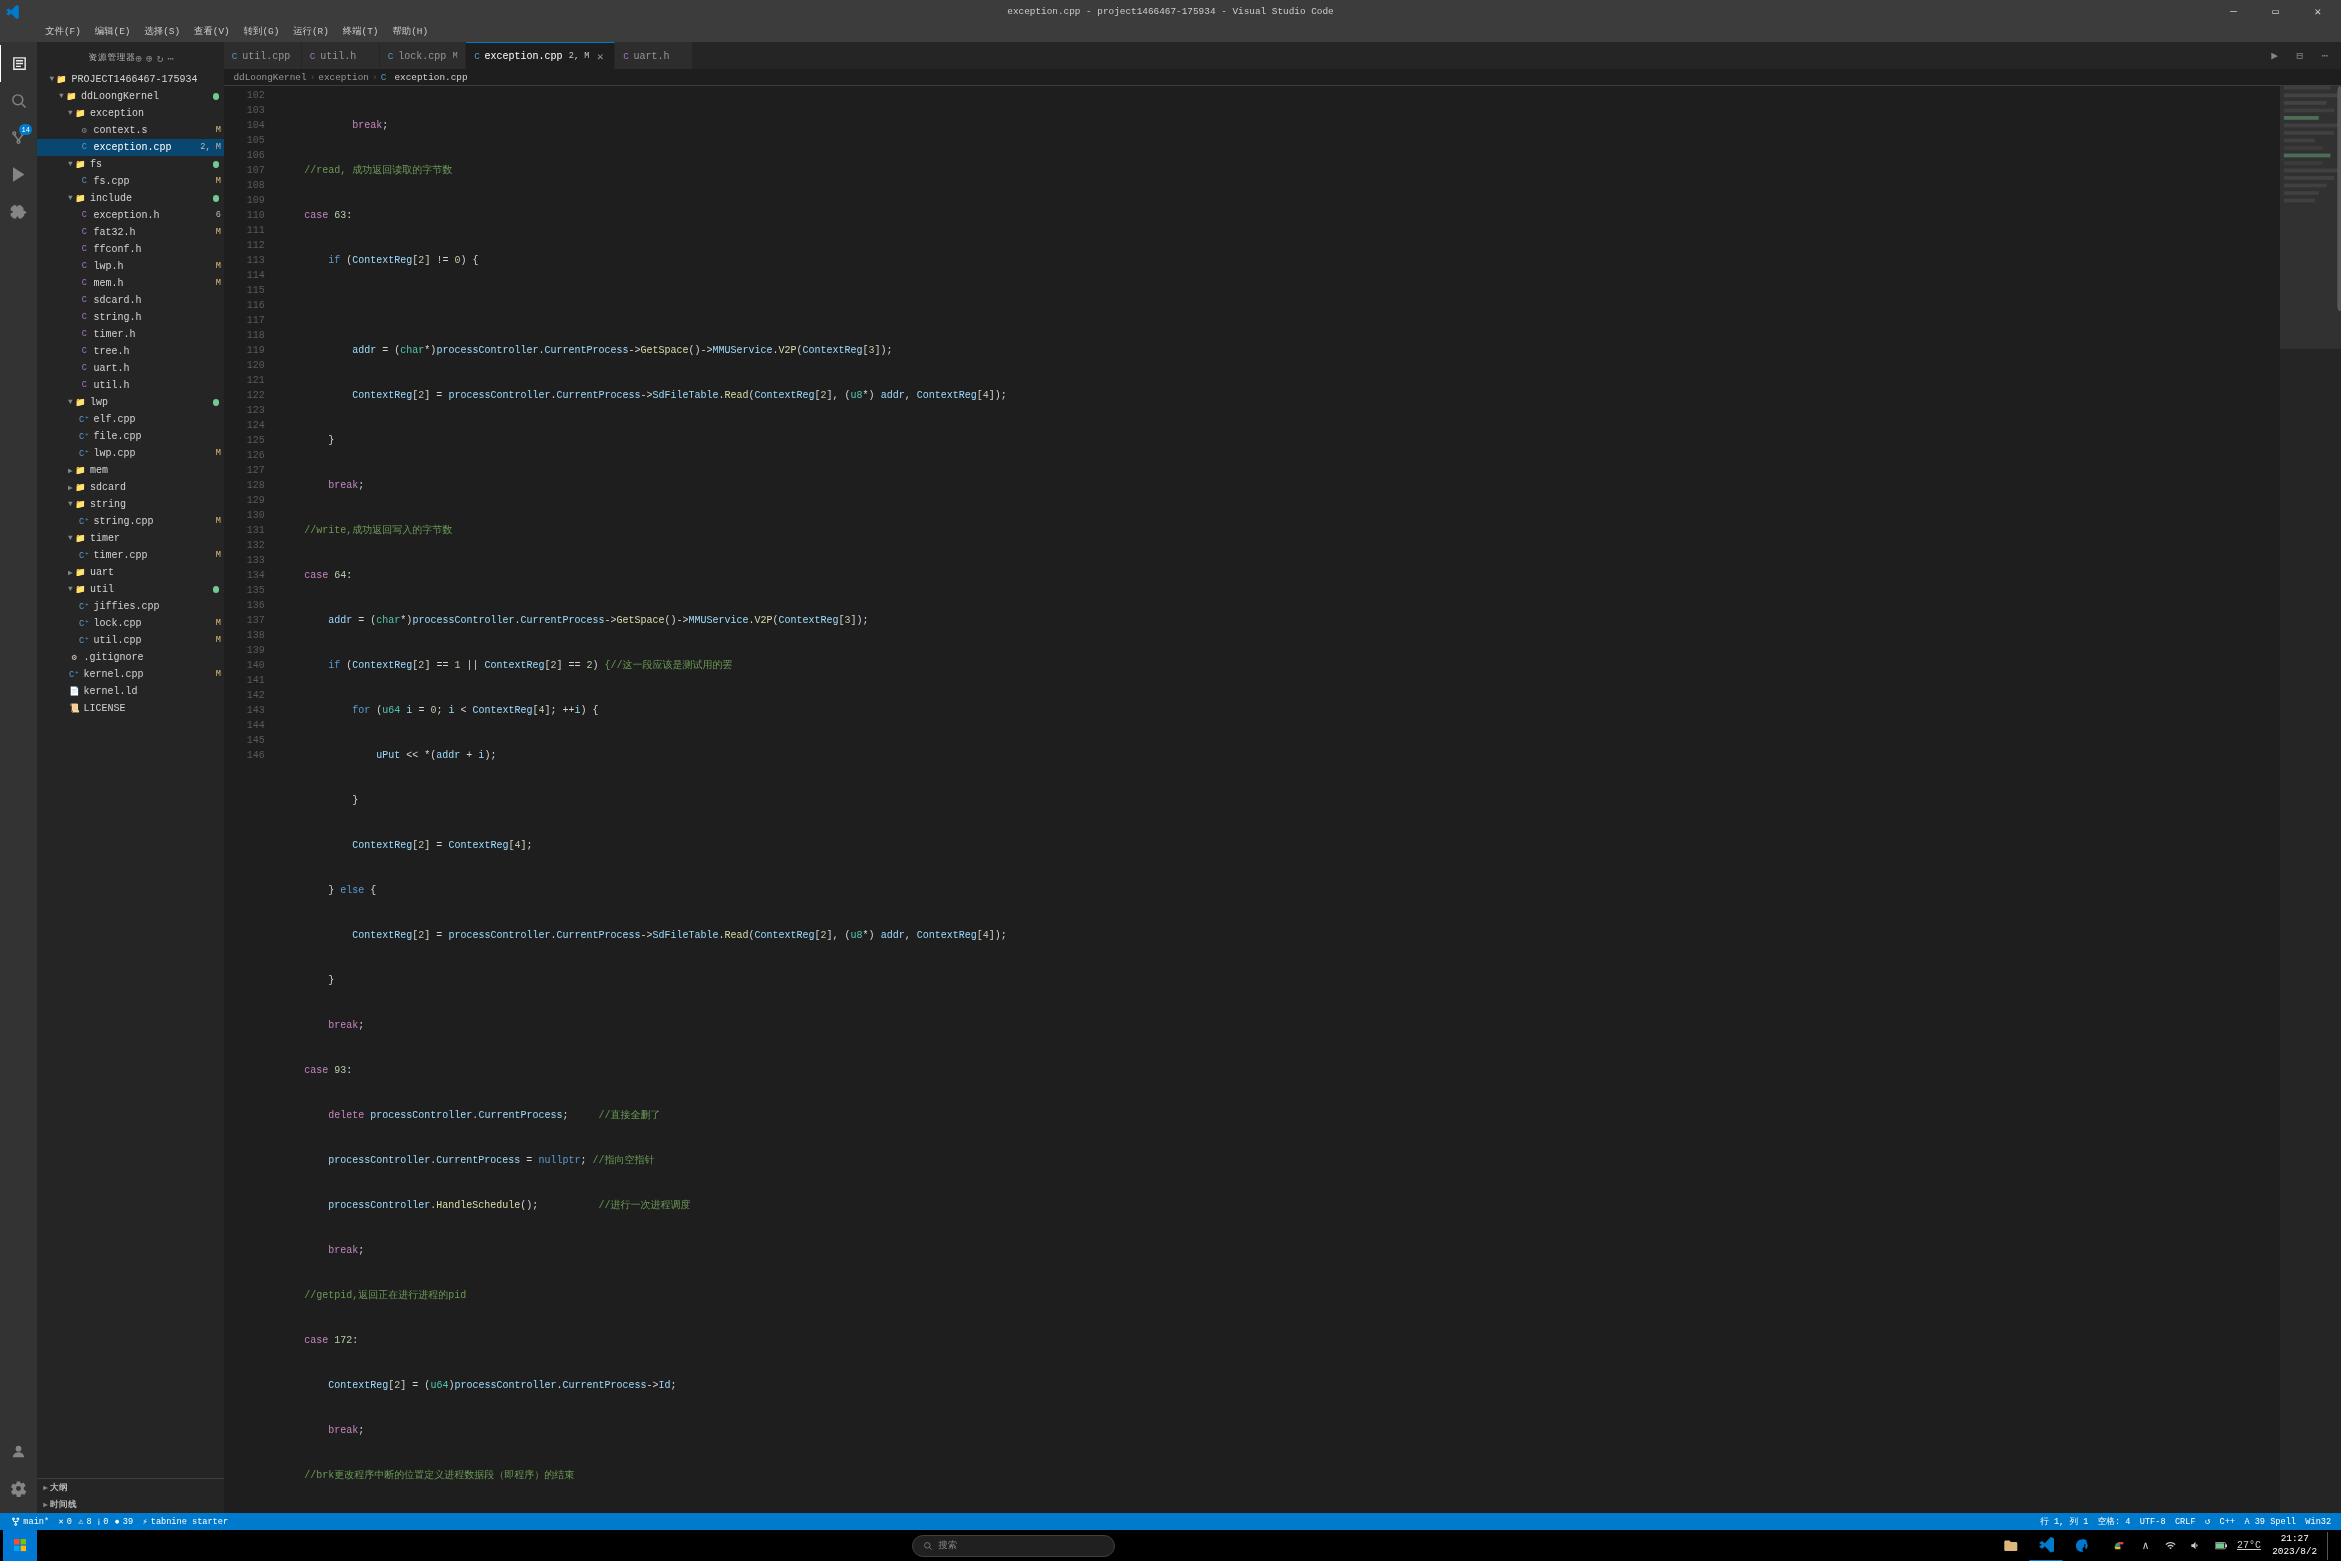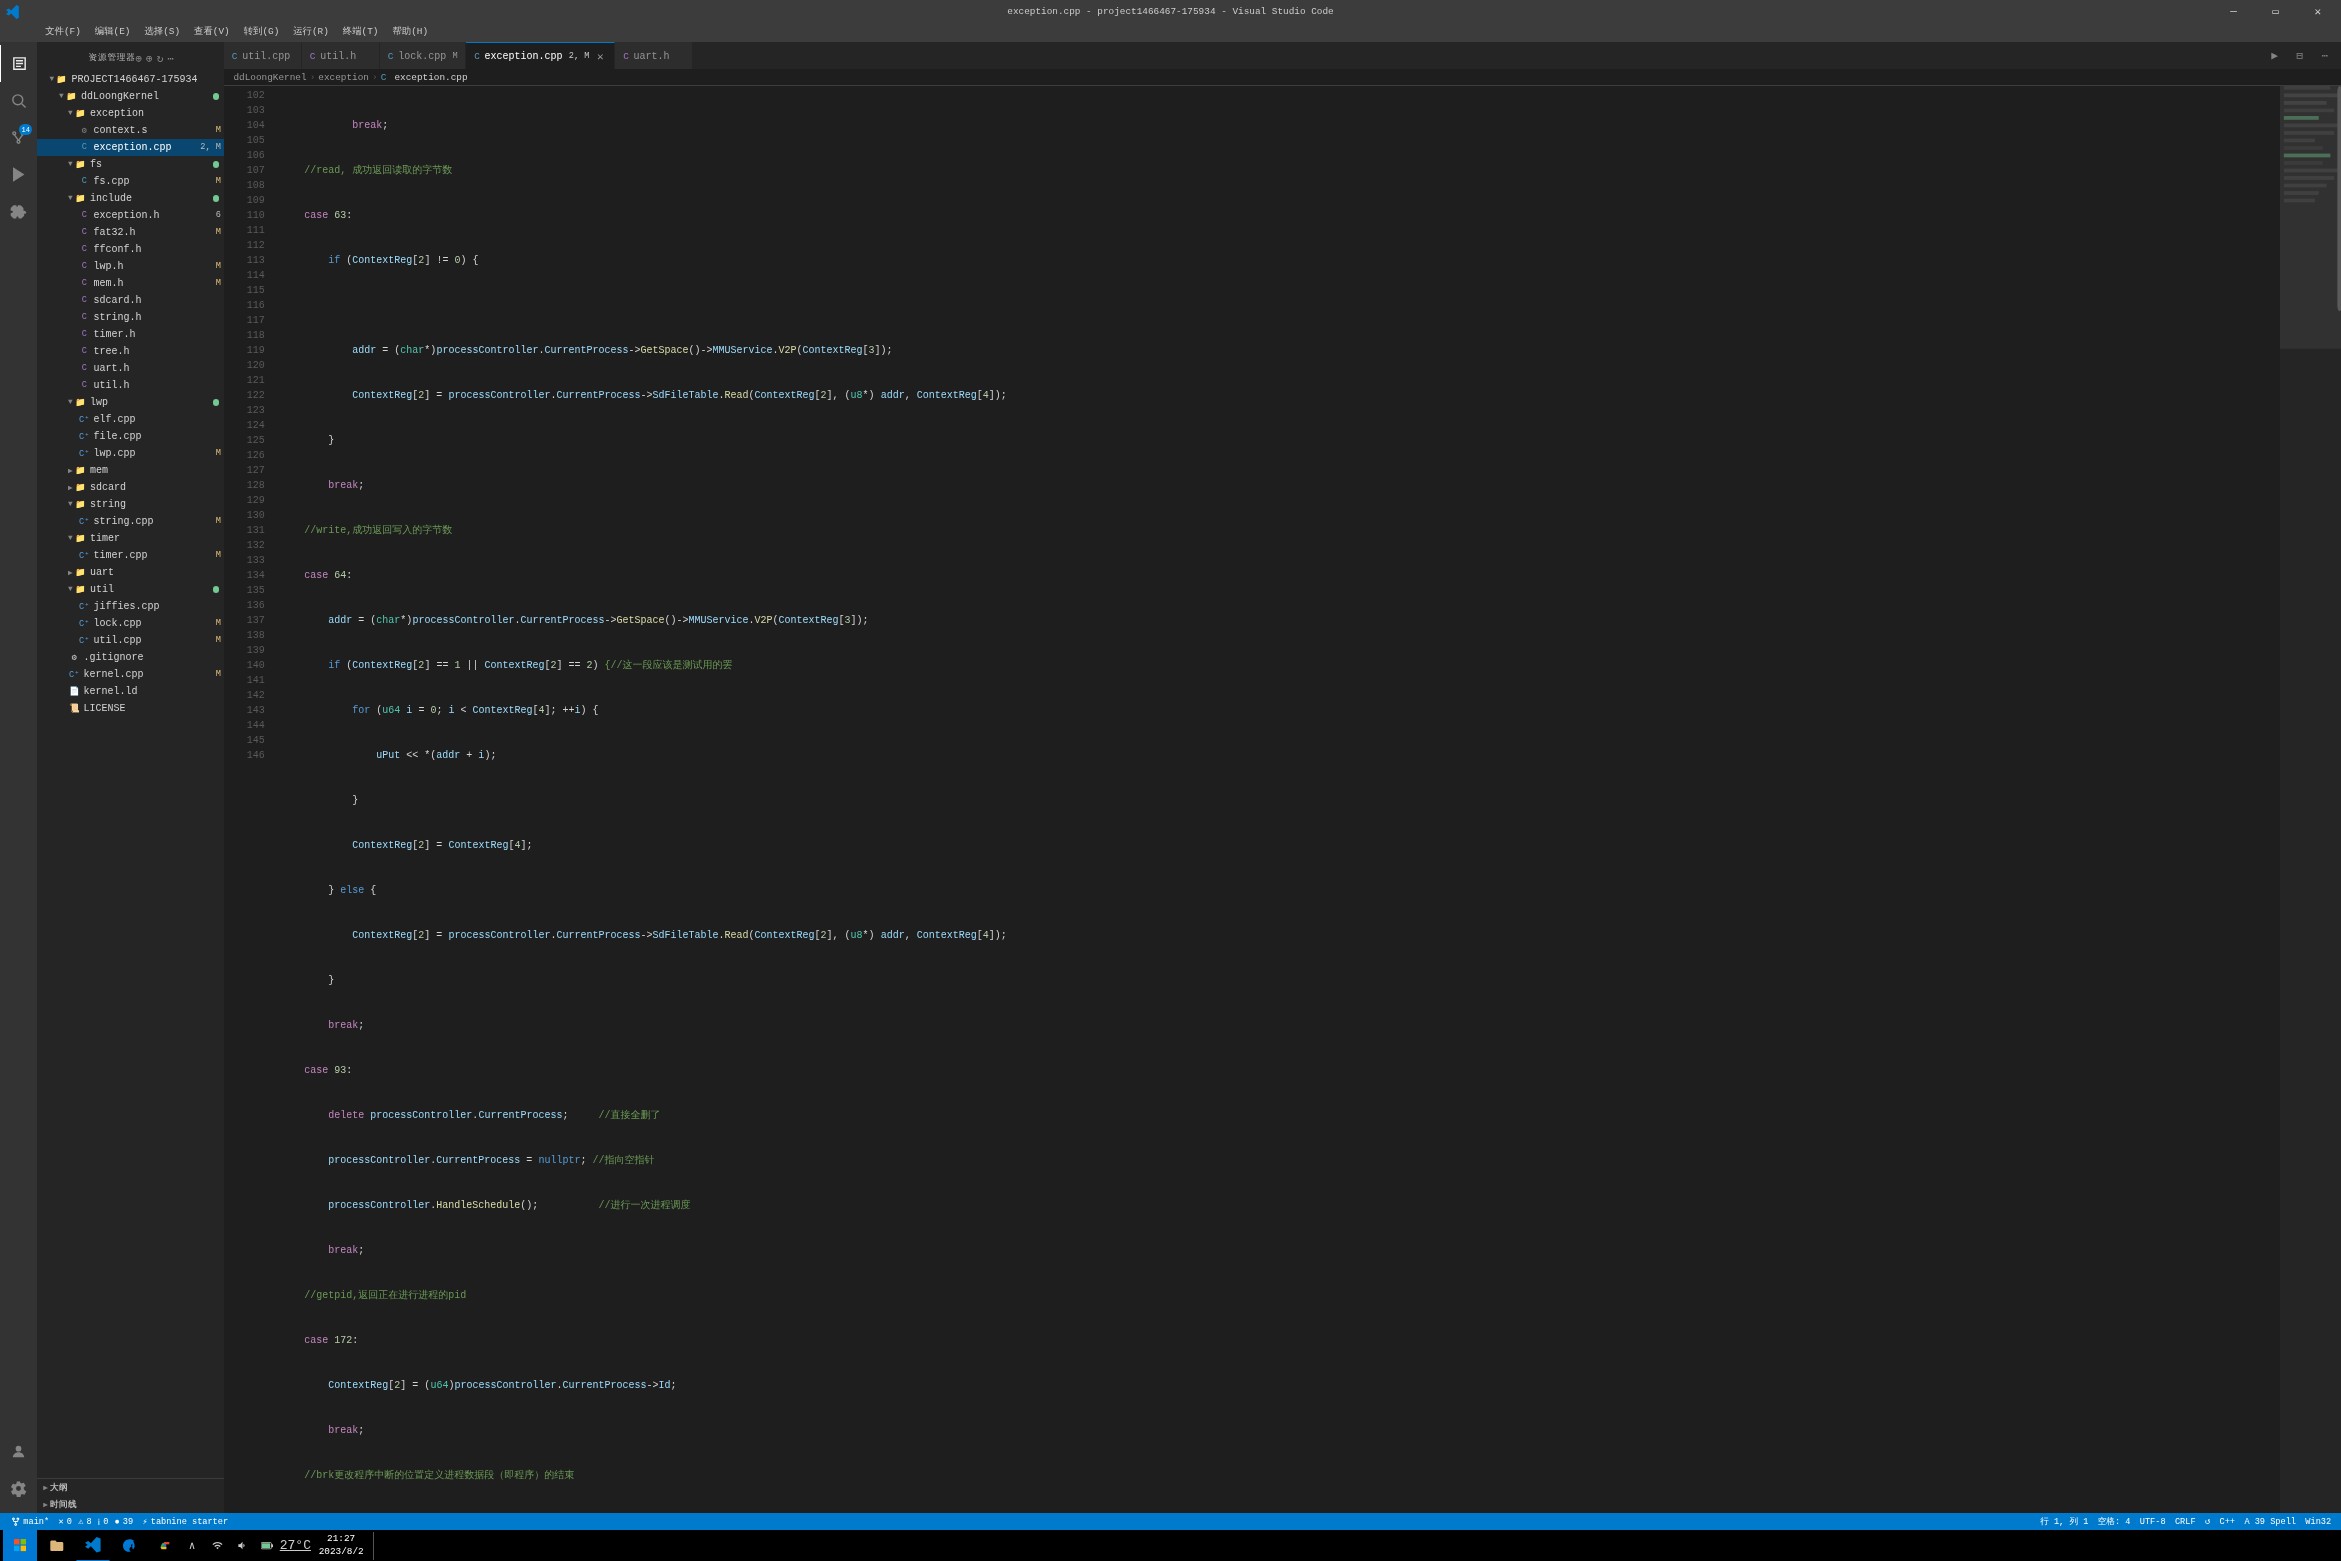--- a/index.html
+++ b/index.html
@@ -985,20 +985,29 @@
 
 <div id="taskbar">
   <div id="taskbar-start">
     <svg width="12.5" height="12.5" viewBox="0 0 16 16" fill="white">
       <rect x="0" y="0" width="7" height="7" fill="#f35325"></rect>
       <rect x="8.5" y="0" width="7" height="7" fill="#81bc06"></rect>
       <rect x="0" y="8.5" width="7" height="7" fill="#05a6f0"></rect>
       <rect x="8.5" y="8.5" width="7" height="7" fill="#ffba08"></rect>
     </svg>
   </div>
+  <div id="taskbar-center">
+    <div id="search-bar">
+      <svg width="9.4" height="9.4" viewBox="0 0 24 24" fill="none" stroke="#888" stroke-width="2">
+          <circle cx="11" cy="11" r="7"></circle>
+          <line x1="16.5" y1="16.5" x2="22" y2="22"></line>
+        </svg>
+      <span>搜索</span>
+    </div>
+  </div>
   <div id="taskbar-apps">
     <div class="taskbar-app">
       <svg width="15.6" height="15.6" viewBox="0 0 24 24" fill="#dcb67a">
           <path d="M10 4H4c-1.1 0-2 .9-2 2v12c0 1.1.9 2 2 2h16c1.1 0 2-.9 2-2V8c0-1.1-.9-2-2-2h-8l-2-2z"></path>
         </svg>
     </div>
     <div class="taskbar-app" style="border-bottom:1.6px solid #0078d4;">
       <svg width="15.6" height="15.6" viewBox="0 0 100 100">
         <path fill="#007acc" d="M74.5 0L37.5 40.5l-17-15.5L0 37.5l17 12.5-17 12.5 20.5 12.5 17-15.5L74.5 100l25.5-9V9L74.5 0z"></path>
       </svg>
@@ -1029,21 +1038,21 @@
           <path d="M3 9v6h4l5 5V4L7 9H3zm13.5 3c0-1.77-1.02-3.29-2.5-4.03v8.05c1.48-.73 2.5-2.25 2.5-4.02z"></path>
         </svg>
     </div>
     <div class="taskbar-sys-icon">
       <svg width="12.5" height="9.4" viewBox="0 0 24 16">
         <rect x="0" y="2" width="20" height="12" rx="2" stroke="#cccccc" stroke-width="1.5" fill="none"></rect>
         <rect x="20" y="5" width="3" height="6" rx="1" fill="#cccccc"></rect>
         <rect x="1.5" y="3.5" width="16" height="9" rx="1" fill="#73c991"></rect>
       </svg>
     </div>
-    <div class="taskbar-sys-icon" style="font-size:13px;color:#cccccc;min-width:28px;text-align:center;text-decoration:underline;">
+    <div class="taskbar-sys-icon" style="font-size:10px;color:#cccccc;min-width:28px;text-align:center;text-decoration:underline;">
       <span>27°C</span>
     </div>
     <div id="clock">
       <div style="font-size:9.4px;">21:27</div>
       <div style="font-size:9.4px;">2023/8/2</div>
     </div>
     <div class="taskbar-sys-icon" style="border-left:0.8px solid #555;width:6.2px;"></div>
   </div>
 </div>
 

